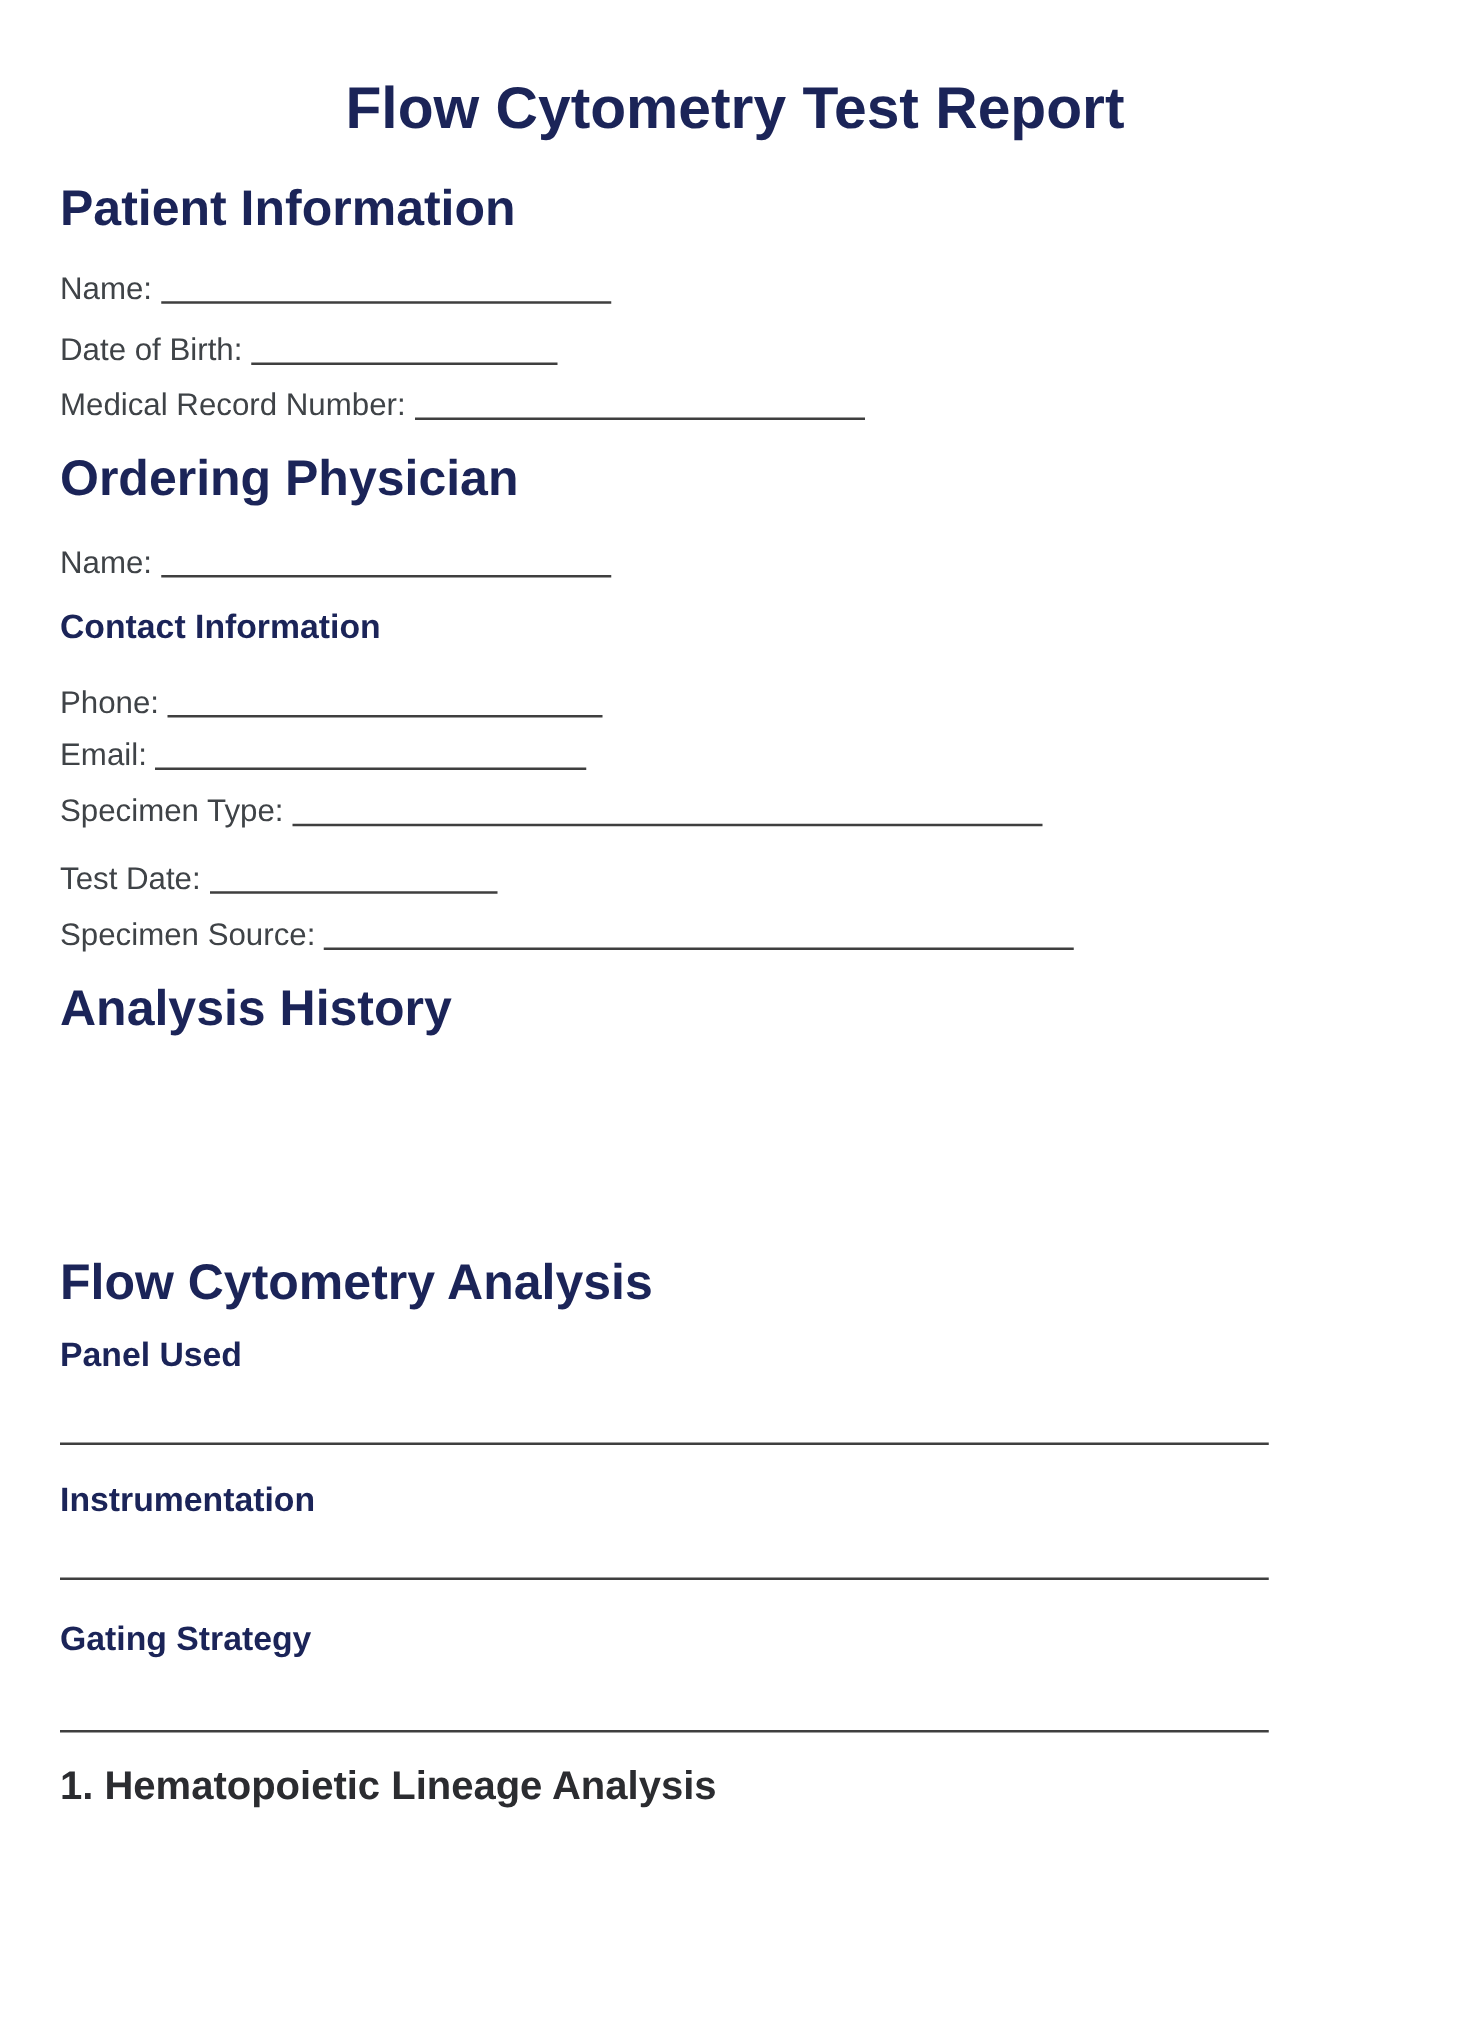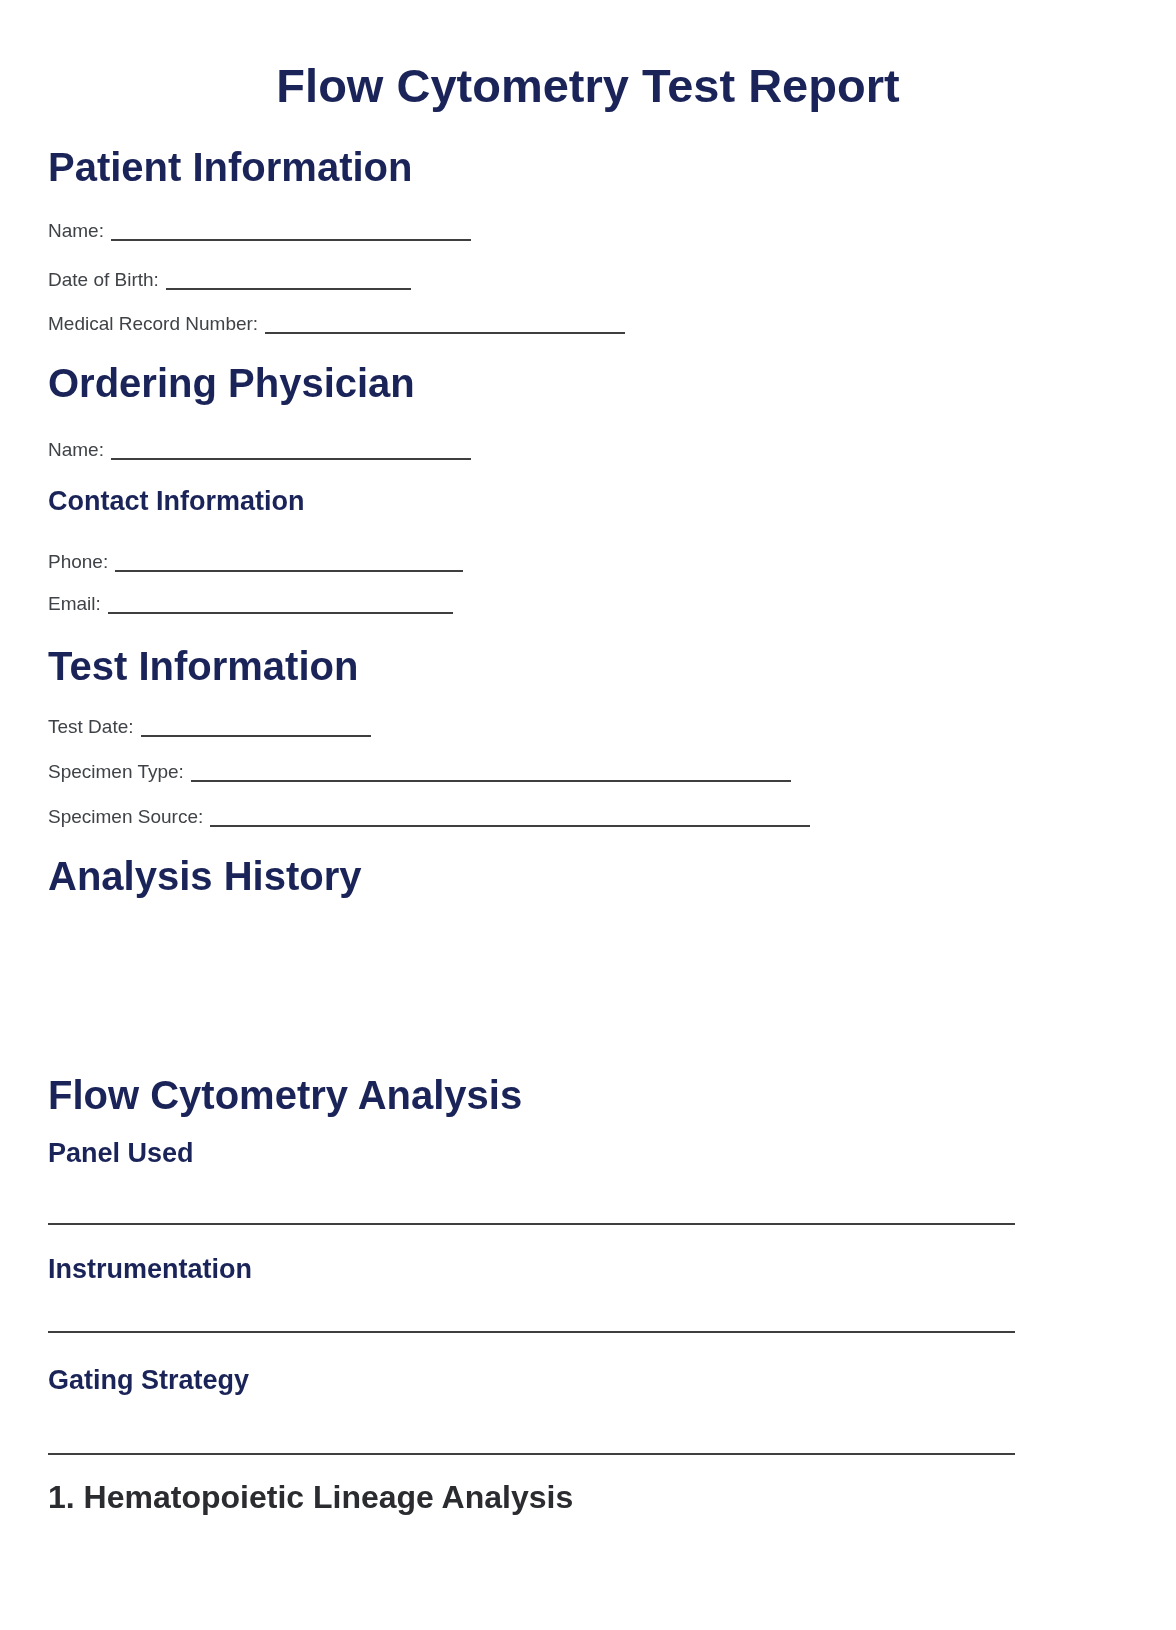--- a/index.html
+++ b/index.html
@@ -33,21 +33,21 @@
   }
   h3 {
     margin: 0;
     font-size: 27px;
     line-height: 1.2;
     font-weight: bold;
     color: #1b2458;
   }
   .row {
     margin: 0;
-    font-size: 19px;
+    font-size: 25px;
     line-height: 34px;
     color: #3f4347;
     white-space: nowrap;
   }
   .fline {
     display: inline-block;
     height: 2px;
     border-bottom: 2px solid #3f3f3f;
     vertical-align: -4px;
     margin-left: 7px;
@@ -89,23 +89,22 @@
 
     <section>
       <h2 style="margin-top:18px">Ordering Physician</h2>
       <p class="row" style="margin-top:26px"><span>Name:</span><span class="fline ul-360"></span></p>
       <h3 style="margin-top:18px">Contact Information</h3>
       <p class="row" style="margin-top:28px"><span>Phone:</span><span class="fline ul-348"></span></p>
       <p class="row" style="margin-top:8px"><span>Email:</span><span class="fline ul-345"></span></p>
     </section>
 
     <section>
-      <h2 style="margin-top:21px">Test Information</h2>
+      <p class="row" style="margin-top:11px"><span>Specimen Type:</span><span class="fline ul-600"></span></p>
       <p class="row" style="margin-top:20px"><span>Test Date:</span><span class="fline ul-230"></span></p>
-      <p class="row" style="margin-top:11px"><span>Specimen Type:</span><span class="fline ul-600"></span></p>
       <p class="row" style="margin-top:11px"><span>Specimen Source:</span><span class="fline ul-600"></span></p>
     </section>
 
     <section>
       <h2 style="margin-top:18px">Analysis History</h2>
     </section>
 
     <section>
       <h2 style="margin-top:171px">Flow Cytometry Analysis</h2>
 

